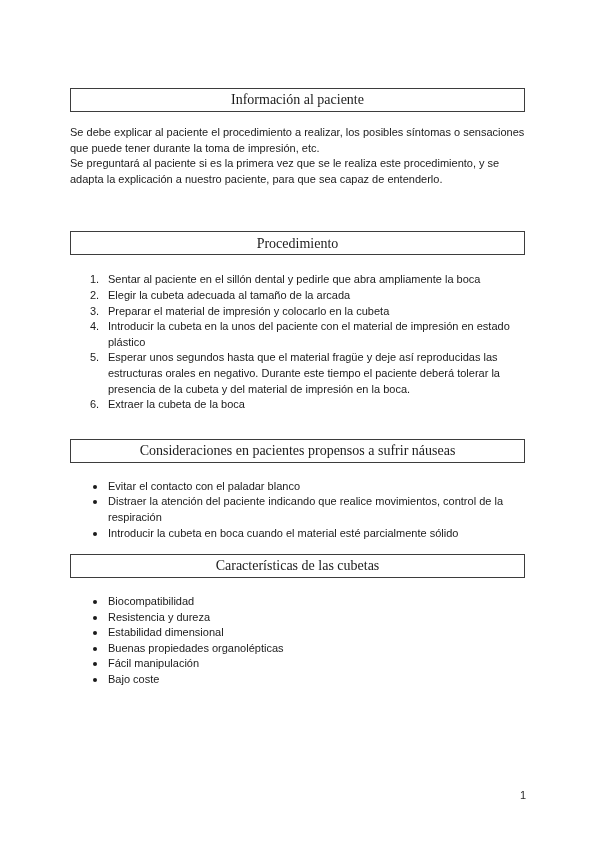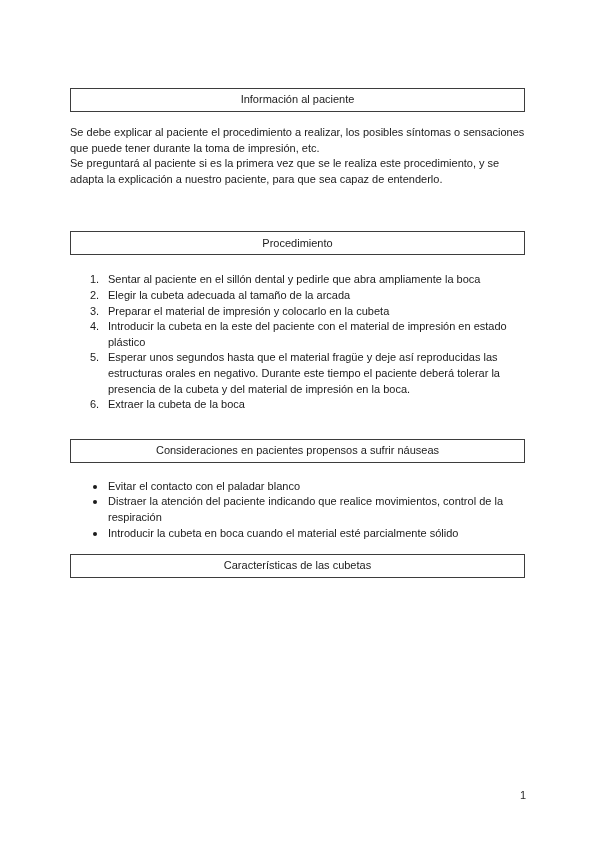--- a/index.html
+++ b/index.html
@@ -28,23 +28,24 @@
     box-sizing: border-box;
     width: 100%;
     height: 24px;
     border: 1.5px solid #3d3d3d;
     display: flex;
     align-items: center;
     justify-content: center;
     background: #ffffff;
   }
   .heading-text {
-    font-size: 11px;
+    font-size: 14px;
     color: #1b1b1b;
     white-space: nowrap;
+    font-family: Liberation Serif, serif;
   }
   .para-block {
     margin-top: 13px;
   }
   .para {
     margin: 0;
     padding: 0;
   }
   .mt-proc  { margin-top: 44px; }
   .mt-cons  { margin-top: 26px; text-align: center; }
@@ -117,21 +118,21 @@
       <div class="oli">
         <span class="num">2.</span>
         <span class="txt">Elegir la cubeta adecuada al tamaño de la arcada</span>
       </div>
       <div class="oli">
         <span class="num">3.</span>
         <span class="txt">Preparar el material de impresión y colocarlo en la cubeta</span>
       </div>
       <div class="oli">
         <span class="num">4.</span>
-        <span class="txt">Introducir la cubeta en la este del paciente con el material de impresión en estado plástico</span>
+        <span class="txt">Introducir la cubeta en la unos del paciente con el material de impresión en estado plástico</span>
       </div>
       <div class="oli">
         <span class="num">5.</span>
         <span class="txt">Esperar unos segundos hasta que el material fragüe y deje así reproducidas las estructuras orales en negativo. Durante este tiempo el paciente deberá tolerar la presencia de la cubeta y del material de impresión en la boca.</span>
       </div>
       <div class="oli">
         <span class="num">6.</span>
         <span class="txt">Extraer la cubeta de la boca</span>
       </div>
     </div>
@@ -143,17 +144,25 @@
     <ul class="ulist">
       <li>Evitar el contacto con el paladar blanco</li>
       <li>Distraer la atención del paciente indicando que realice movimientos, control de la respiración</li>
       <li>Introducir la cubeta en boca cuando el material esté parcialmente sólido</li>
     </ul>
 
     <div class="heading-box mt-carac">
       <span class="heading-text">Características de las cubetas</span>
     </div>
 
+    <ul class="ulist">
+      <li>Biocompatibilidad</li>
+      <li>Resistencia y dureza</li>
+      <li>Estabilidad dimensional</li>
+      <li>Buenas propiedades organolépticas</li>
+      <li>Fácil manipulación</li>
+      <li>Bajo coste</li>
+    </ul>
 
   </div>
 
   <div class="page-number">1</div>
 </div>
 
 </body></html>

